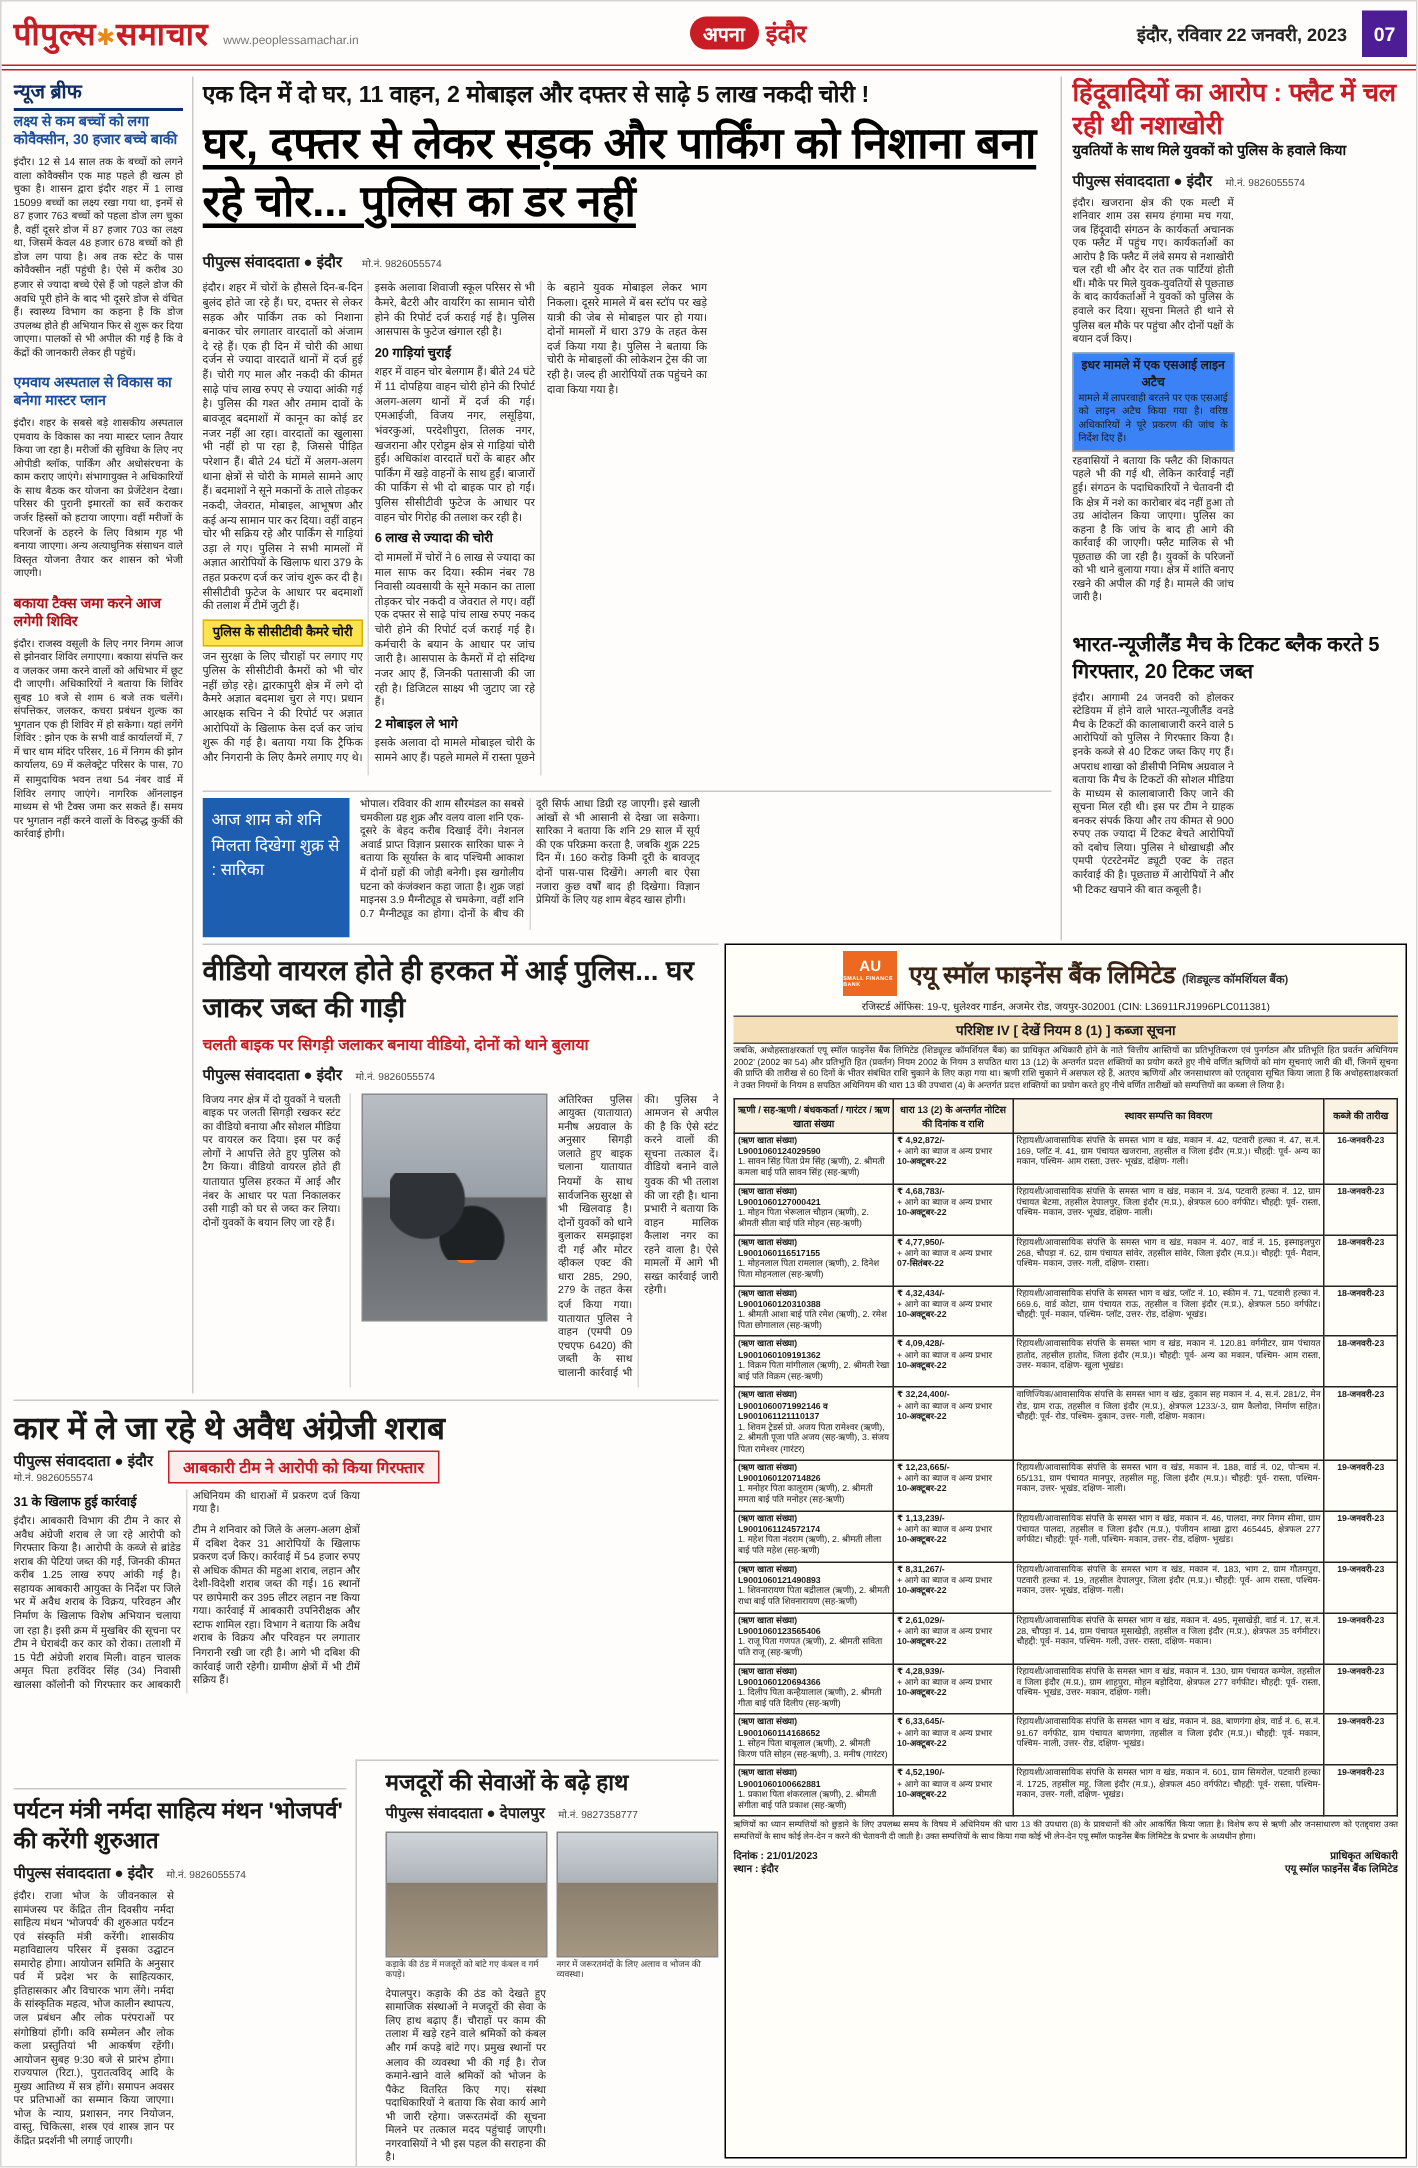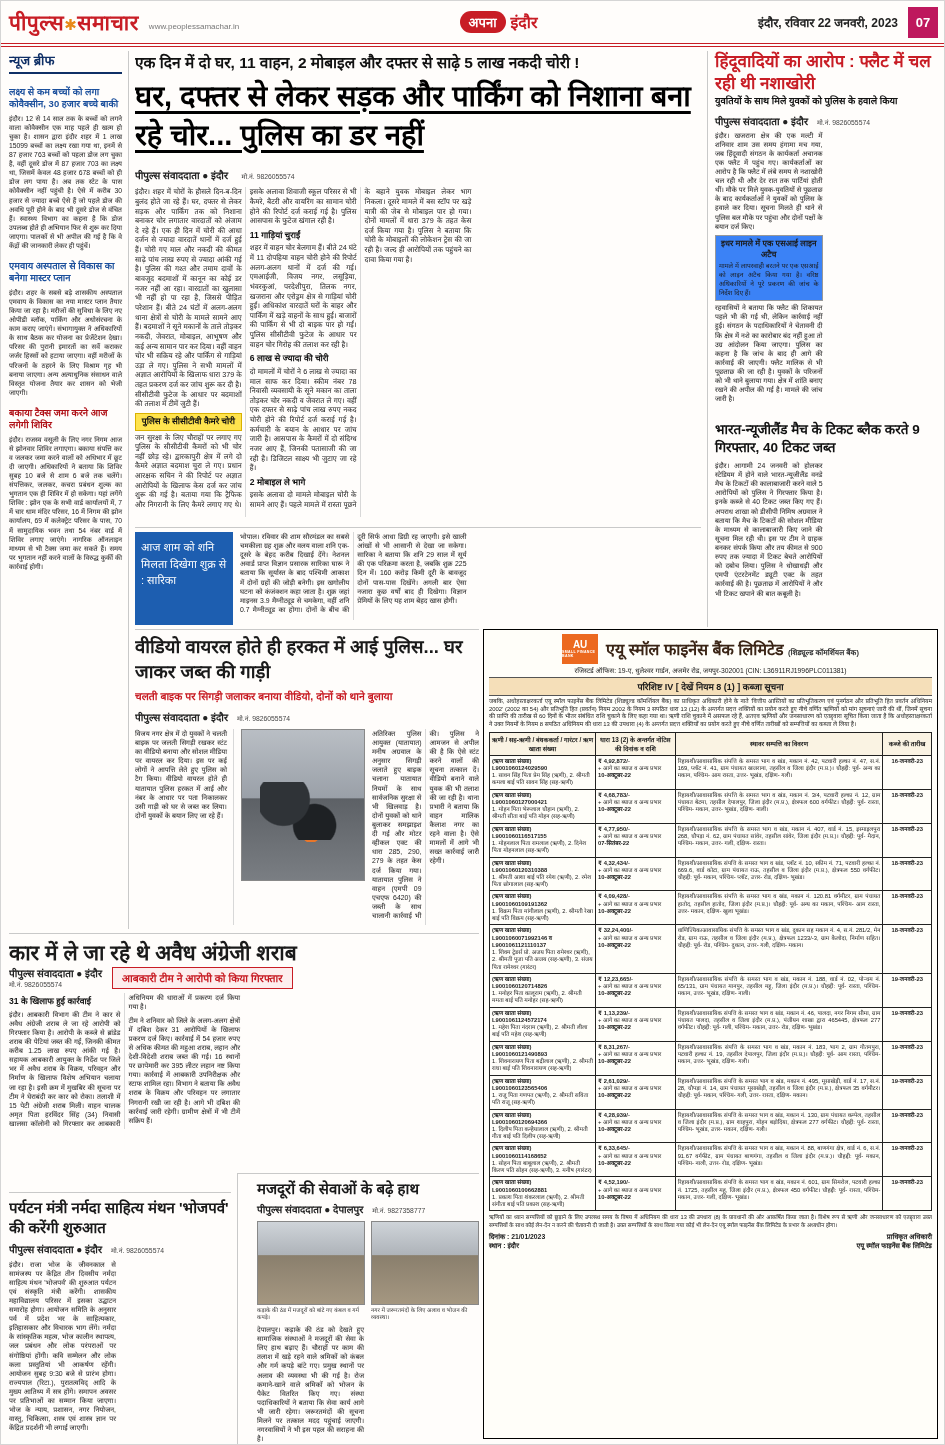--- a/index.html
+++ b/index.html
@@ -14,27 +14,27 @@
   .masthead{left:0;top:0;width:945px;height:46px;border-bottom:4px double #c81d25;
             display:flex;align-items:center;padding:0 8px;gap:10px;}
   .logo{font-size:21px;font-weight:800;color:#c81d25;letter-spacing:.5px;white-space:nowrap;}
   .logo .star{color:#e88a1a;font-size:15px;}
   .site{font-size:8px;color:#777;margin-top:8px;}
   .badge-wrap{flex:1;display:flex;justify-content:center;align-items:center;gap:5px;}
   .badge-pill{background:#c81d25;color:#fff;font-weight:800;font-size:13px;
               padding:2px 9px;border-radius:11px;}
   .badge-city{color:#c81d25;font-weight:800;font-size:16px;}
   .dateline{font-size:12px;font-weight:700;color:#222;white-space:nowrap;}
-  .pageno{background:#be185d;color:#fff;font-weight:800;font-size:13px;
+  .pageno{background:#4c1d95;color:#fff;font-weight:800;font-size:13px;
           width:30px;height:31px;display:flex;align-items:center;justify-content:center;}
 
   
   .brief{left:8px;top:50px;width:120px;height:878px;padding-right:6px;border-right:1px solid #c9c9c9;}
   .brief-title{font-size:13px;font-weight:800;color:#0f2f66;border-bottom:2px solid #0f2f66;
-               padding-bottom:3px;margin-bottom:12px;}
+               padding-bottom:3px;margin-bottom:2px;}
   .brief-art{margin-bottom:10px;}
   .brief-h{font-size:9.5px;font-weight:800;line-height:1.3;margin-bottom:3px;}
   .brief-art.a1 .brief-h,.brief-art.a2 .brief-h{color:#1b4f9c;}
   .brief-art.a3 .brief-h{color:#b01218;}
   .brief-b{font-size:6.8px;line-height:1.34;}
 
   
   .lead{left:134px;top:50px;width:566px;height:472px;}
   .kicker{font-size:15.5px;font-weight:800;color:#111;margin-bottom:4px;}
   .lead-h{font-size:29px;font-weight:800;line-height:1.35;color:#000;
@@ -171,21 +171,21 @@
     <div class="kicker">एक दिन में दो घर, 11 वाहन, 2 मोबाइल और दफ्तर से साढ़े 5 लाख नकदी चोरी !</div>
     <h1 class="lead-h" style="margin:0 0 10px 0;">घर, दफ्तर से लेकर सड़क और पार्किंग को निशाना बना रहे चोर... पुलिस का डर नहीं</h1>
     <div style="margin-bottom:4px;">
       <span class="byline">पीपुल्स संवाददाता ● इंदौर</span>
       &nbsp;&nbsp;<span class="phone">मो.नं. 9826055574</span>
     </div>
     <div class="lead-body jt">
       <p>इंदौर। शहर में चोरों के हौसले दिन-ब-दिन बुलंद होते जा रहे हैं। घर, दफ्तर से लेकर सड़क और पार्किंग तक को निशाना बनाकर चोर लगातार वारदातों को अंजाम दे रहे हैं। एक ही दिन में चोरी की आधा दर्जन से ज्यादा वारदातें थानों में दर्ज हुई हैं। चोरी गए माल और नकदी की कीमत साढ़े पांच लाख रुपए से ज्यादा आंकी गई है। पुलिस की गश्त और तमाम दावों के बावजूद बदमाशों में कानून का कोई डर नजर नहीं आ रहा। वारदातों का खुलासा भी नहीं हो पा रहा है, जिससे पीड़ित परेशान हैं। बीते 24 घंटों में अलग-अलग थाना क्षेत्रों से चोरी के मामले सामने आए हैं। बदमाशों ने सूने मकानों के ताले तोड़कर नकदी, जेवरात, मोबाइल, आभूषण और कई अन्य सामान पार कर दिया। वहीं वाहन चोर भी सक्रिय रहे और पार्किंग से गाड़ियां उड़ा ले गए। पुलिस ने सभी मामलों में अज्ञात आरोपियों के खिलाफ धारा 379 के तहत प्रकरण दर्ज कर जांच शुरू कर दी है। सीसीटीवी फुटेज के आधार पर बदमाशों की तलाश में टीमें जुटी हैं।</p>
       <h4 class="subh yellow">पुलिस के सीसीटीवी कैमरे चोरी</h4>
       <p>जन सुरक्षा के लिए चौराहों पर लगाए गए पुलिस के सीसीटीवी कैमरों को भी चोर नहीं छोड़ रहे। द्वारकापुरी क्षेत्र में लगे दो कैमरे अज्ञात बदमाश चुरा ले गए। प्रधान आरक्षक सचिन ने की रिपोर्ट पर अज्ञात आरोपियों के खिलाफ केस दर्ज कर जांच शुरू की गई है। बताया गया कि ट्रैफिक और निगरानी के लिए कैमरे लगाए गए थे। इसके अलावा शिवाजी स्कूल परिसर से भी कैमरे, बैटरी और वायरिंग का सामान चोरी होने की रिपोर्ट दर्ज कराई गई है। पुलिस आसपास के फुटेज खंगाल रही है।</p>
-      <h4 class="subh">11 गाड़ियां चुराईं</h4>
+      <h4 class="subh">20 गाड़ियां चुराईं</h4>
       <p>शहर में वाहन चोर बेलगाम हैं। बीते 24 घंटे में 11 दोपहिया वाहन चोरी होने की रिपोर्ट अलग-अलग थानों में दर्ज की गई। एमआईजी, विजय नगर, लसूड़िया, भंवरकुआं, परदेशीपुरा, तिलक नगर, खजराना और एरोड्रम क्षेत्र से गाड़ियां चोरी हुईं। अधिकांश वारदातें घरों के बाहर और पार्किंग में खड़े वाहनों के साथ हुईं। बाजारों की पार्किंग से भी दो बाइक पार हो गईं। पुलिस सीसीटीवी फुटेज के आधार पर वाहन चोर गिरोह की तलाश कर रही है।</p>
       <h4 class="subh">6 लाख से ज्यादा की चोरी</h4>
       <p>दो मामलों में चोरों ने 6 लाख से ज्यादा का माल साफ कर दिया। स्कीम नंबर 78 निवासी व्यवसायी के सूने मकान का ताला तोड़कर चोर नकदी व जेवरात ले गए। वहीं एक दफ्तर से साढ़े पांच लाख रुपए नकद चोरी होने की रिपोर्ट दर्ज कराई गई है। कर्मचारी के बयान के आधार पर जांच जारी है। आसपास के कैमरों में दो संदिग्ध नजर आए हैं, जिनकी पतासाजी की जा रही है। डिजिटल साक्ष्य भी जुटाए जा रहे हैं।</p>
       <h4 class="subh">2 मोबाइल ले भागे</h4>
       <p>इसके अलावा दो मामले मोबाइल चोरी के सामने आए हैं। पहले मामले में रास्ता पूछने के बहाने युवक मोबाइल लेकर भाग निकला। दूसरे मामले में बस स्टॉप पर खड़े यात्री की जेब से मोबाइल पार हो गया। दोनों मामलों में धारा 379 के तहत केस दर्ज किया गया है। पुलिस ने बताया कि चोरी के मोबाइलों की लोकेशन ट्रेस की जा रही है। जल्द ही आरोपियों तक पहुंचने का दावा किया गया है।</p>
     </div>
   </section>
 
   <section class="abs sky">
     <div class="sky-box">आज शाम को शनि मिलता दिखेगा शुक्र से : सारिका</div>
@@ -200,21 +200,21 @@
       &nbsp;<span class="phone">मो.नं. 9826055574</span>
     </div>
     <div class="hbody jt">
       <p>इंदौर। खजराना क्षेत्र की एक मल्टी में शनिवार शाम उस समय हंगामा मच गया, जब हिंदूवादी संगठन के कार्यकर्ता अचानक एक फ्लैट में पहुंच गए। कार्यकर्ताओं का आरोप है कि फ्लैट में लंबे समय से नशाखोरी चल रही थी और देर रात तक पार्टियां होती थीं। मौके पर मिले युवक-युवतियों से पूछताछ के बाद कार्यकर्ताओं ने युवकों को पुलिस के हवाले कर दिया। सूचना मिलते ही थाने से पुलिस बल मौके पर पहुंचा और दोनों पक्षों के बयान दर्ज किए।</p>
       <div class="inset">
         <div class="inset-t">इधर मामले में एक एसआई लाइन अटैच</div>
         <p class="jt">मामले में लापरवाही बरतने पर एक एसआई को लाइन अटैच किया गया है। वरिष्ठ अधिकारियों ने पूरे प्रकरण की जांच के निर्देश दिए हैं।</p>
       </div>
       <p>रहवासियों ने बताया कि फ्लैट की शिकायत पहले भी की गई थी, लेकिन कार्रवाई नहीं हुई। संगठन के पदाधिकारियों ने चेतावनी दी कि क्षेत्र में नशे का कारोबार बंद नहीं हुआ तो उग्र आंदोलन किया जाएगा। पुलिस का कहना है कि जांच के बाद ही आगे की कार्रवाई की जाएगी। फ्लैट मालिक से भी पूछताछ की जा रही है। युवकों के परिजनों को भी थाने बुलाया गया। क्षेत्र में शांति बनाए रखने की अपील की गई है। मामले की जांच जारी है।</p>
     </div>
-    <h3 class="tickets-h">भारत-न्यूजीलैंड मैच के टिकट ब्लैक करते 9 गिरफ्तार, 40 टिकट जब्त</h3>
+    <h3 class="tickets-h">भारत-न्यूजीलैंड मैच के टिकट ब्लैक करते 5 गिरफ्तार, 20 टिकट जब्त</h3>
     <div class="tbody2 jt">इंदौर। आगामी 24 जनवरी को होलकर स्टेडियम में होने वाले भारत-न्यूजीलैंड वनडे मैच के टिकटों की कालाबाजारी करने वाले 5 आरोपियों को पुलिस ने गिरफ्तार किया है। इनके कब्जे से 40 टिकट जब्त किए गए हैं। अपराध शाखा को डीसीपी निमिष अग्रवाल ने बताया कि मैच के टिकटों की सोशल मीडिया के माध्यम से कालाबाजारी किए जाने की सूचना मिल रही थी। इस पर टीम ने ग्राहक बनकर संपर्क किया और तय कीमत से 900 रुपए तक ज्यादा में टिकट बेचते आरोपियों को दबोच लिया। पुलिस ने धोखाधड़ी और एमपी एंटरटेनमेंट ड्यूटी एक्ट के तहत कार्रवाई की है। पूछताछ में आरोपियों ने और भी टिकट खपाने की बात कबूली है।</div>
   </aside>
 
   <section class="abs video">
     <h2 class="video-h" style="margin:0 0 4px 0;">वीडियो वायरल होते ही हरकत में आई पुलिस... घर जाकर जब्त की गाड़ी</h2>
     <div class="video-sub">चलती बाइक पर सिगड़ी जलाकर बनाया वीडियो, दोनों को थाने बुलाया</div>
     <div style="margin-bottom:4px;">
       <span class="byline">पीपुल्स संवाददाता ● इंदौर</span>
       &nbsp;<span class="phone">मो.नं. 9826055574</span>
     </div>

